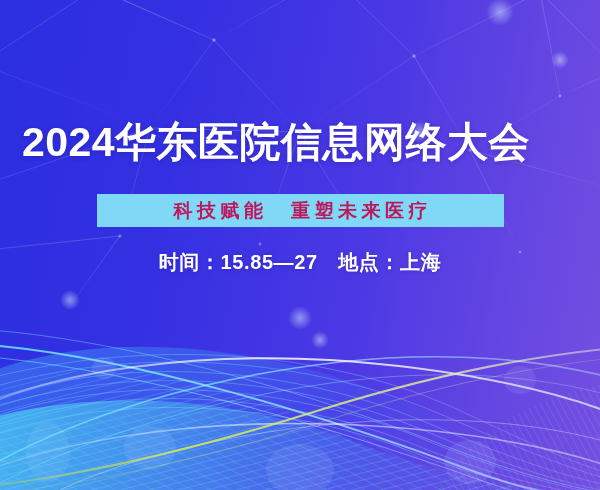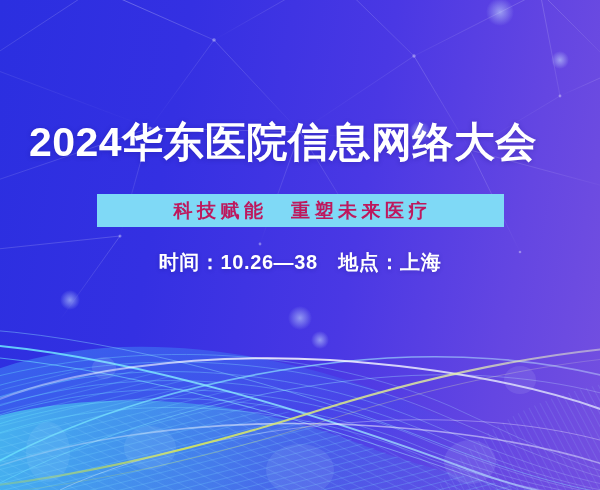--- a/index.html
+++ b/index.html
@@ -32,21 +32,21 @@
     position: absolute;
     left: 0;
     top: 0;
     width: 600px;
     height: 300px;
     z-index: 40;
   }
 
   #main-title {
     position: absolute;
-    left: 11px;
+    left: 4px;
     top: 117px;
     width: 544px;
     text-align: center;
     color: #ffffff;
     font-size: 41px;
     font-weight: bold;
     line-height: 50px;
     letter-spacing: 0.5px;
     white-space: nowrap;
     text-shadow: 0 1px 5px rgba(20, 18, 120, 0.30);
@@ -251,16 +251,16 @@
   </svg>
 
   <div id="content">
 
     <div id="main-title">2024华东医院信息网络大会</div>
 
     <div id="subtitle-bar">
       <span id="subtitle-text">科技赋能　重塑未来医疗</span>
     </div>
 
-    <div id="meta-line">时间：10.26—38　地点：上海</div>
+    <div id="meta-line">时间：15.85—27　地点：上海</div>
   </div>
 
 </div>
 
 </body></html>

